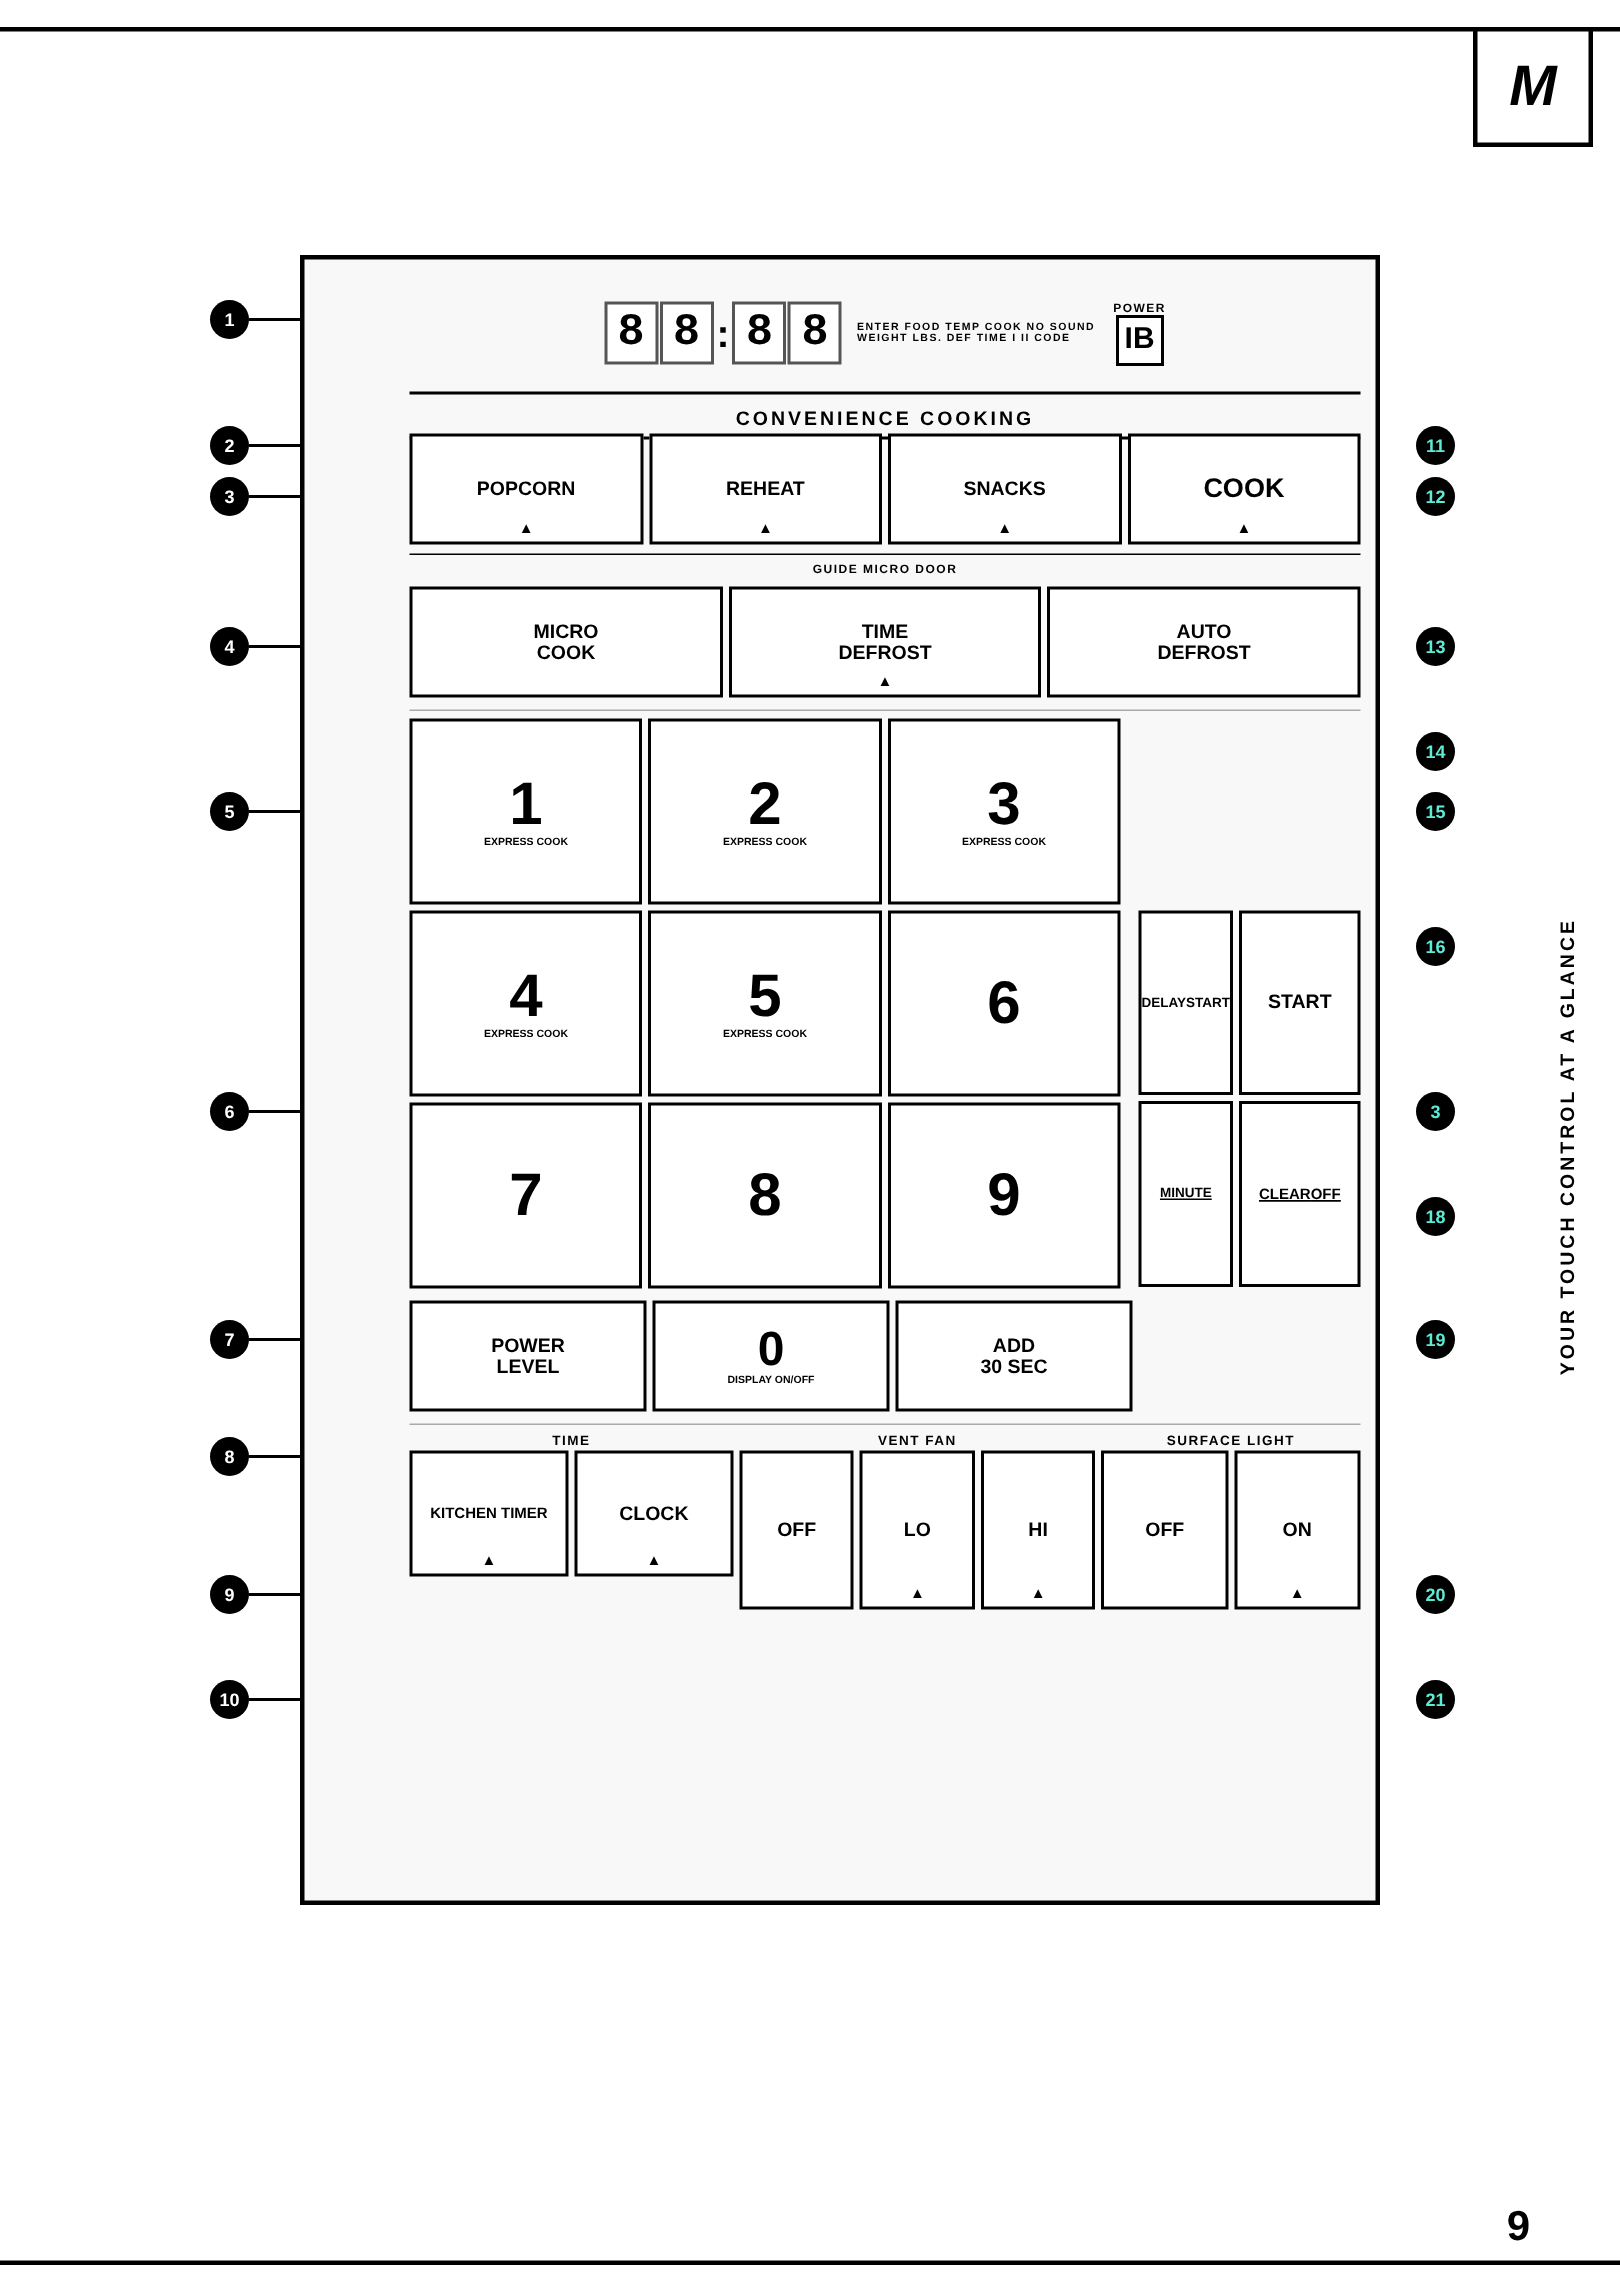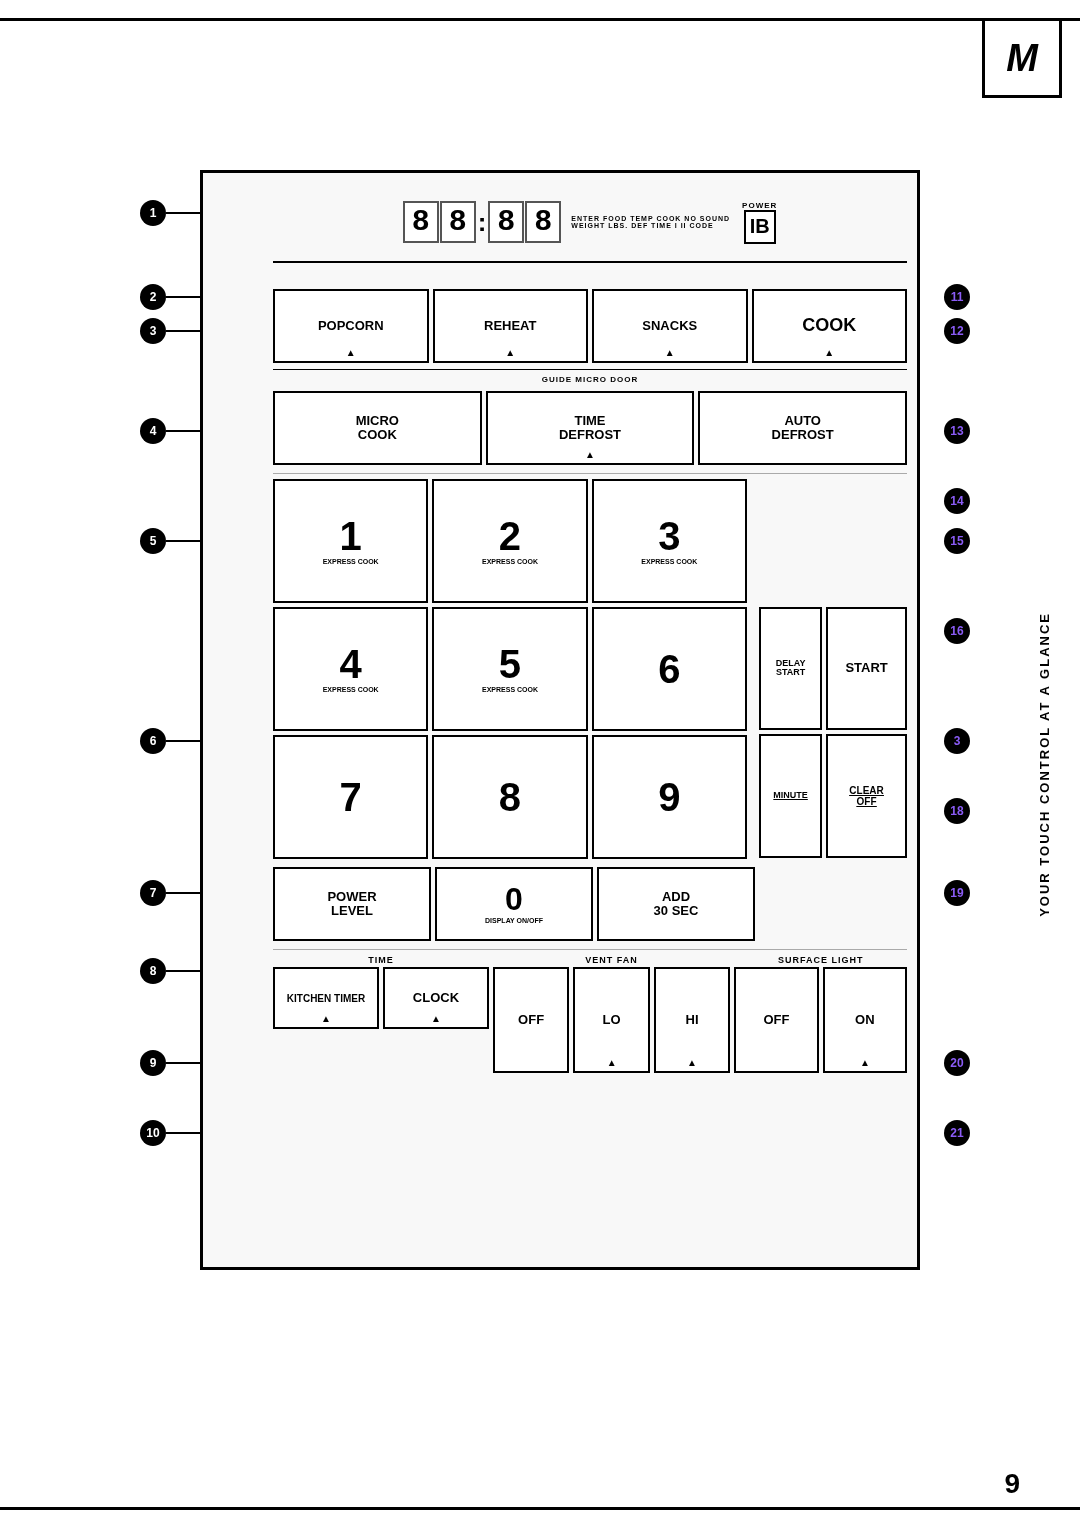--- a/index.html
+++ b/index.html
@@ -115,21 +115,21 @@
     }
 
     
     .callout-right {
       position: absolute;
       right: -50px;
       width: 26px;
       height: 26px;
       border-radius: 50%;
       background: #000;
-      color: #8b5cf6;
+      color: #5eead4;
       display: flex;
       align-items: center;
       justify-content: center;
       font-size: 12px;
       font-weight: 900;
     }
 
     
     .display-section {
       position: absolute;
@@ -323,21 +323,21 @@
       text-decoration: underline;
     }
     .empty-row {
       height: calc(33.33% - 3px);
     }
 
     .small-btn {
       border: 2px solid #000;
       background: #fff;
       display: flex;
-      flex-direction: column;
+      flex-direction: row;
       align-items: center;
       justify-content: center;
       cursor: pointer;
       flex: 1;
     }
     .small-btn .btn-label { font-size: 10px; }
     .start-btn {
       flex: 1.3;
     }
     .minute-btn { flex: 1; }
@@ -445,20 +445,23 @@
       <div style="display:flex;flex-direction:column;margin-left:6px;">
         <div style="font-size:7px;font-weight:900;letter-spacing:1px;white-space:nowrap;">ENTER  FOOD  TEMP  COOK   NO   SOUND</div>
         <div style="font-size:7px;font-weight:900;letter-spacing:1px;white-space:nowrap;">WEIGHT LBS.  DEF  TIME   I II  CODE</div>
       </div>
       <div class="power-sound-area">
         <div class="power-label">POWER</div>
         <div class="power-digit">IB</div>
       </div>
     </div>
 
+    <div class="convenience-cooking-bar">
+      <span class="convenience-cooking-label">CONVENIENCE COOKING</span>
+    </div>
 
     <div class="btn-row row1">
       <button class="btn">
         <span class="btn-label">POPCORN</span>
         <span class="btn-arrow-up">▲</span>
       </button>
       <button class="btn">
         <span class="btn-label">REHEAT</span>
         <span class="btn-arrow-up">▲</span>
       </button>
@@ -573,21 +576,21 @@
       <div class="add30-right-space"></div>
     </div>
 
     <div class="separator" style="top: 776px;"></div>
 
     <div class="bottom-section">
       <div style="display:flex;gap:4px;height:100%;">
 
         <div class="time-group">
           <div class="group-label">TIME</div>
-          <div class="group-btns" style="height:62px;">
+          <div class="group-btns" style="height:84px;">
             <button class="btn kitchen-timer-btn">
               <span class="btn-label" style="font-size:10px;">KITCHEN TIMER</span>
               <span class="btn-arrow-up">▲</span>
             </button>
             <button class="btn clock-btn">
               <span class="btn-label">CLOCK</span>
               <span class="btn-arrow-up">▲</span>
             </button>
           </div>
         </div>

